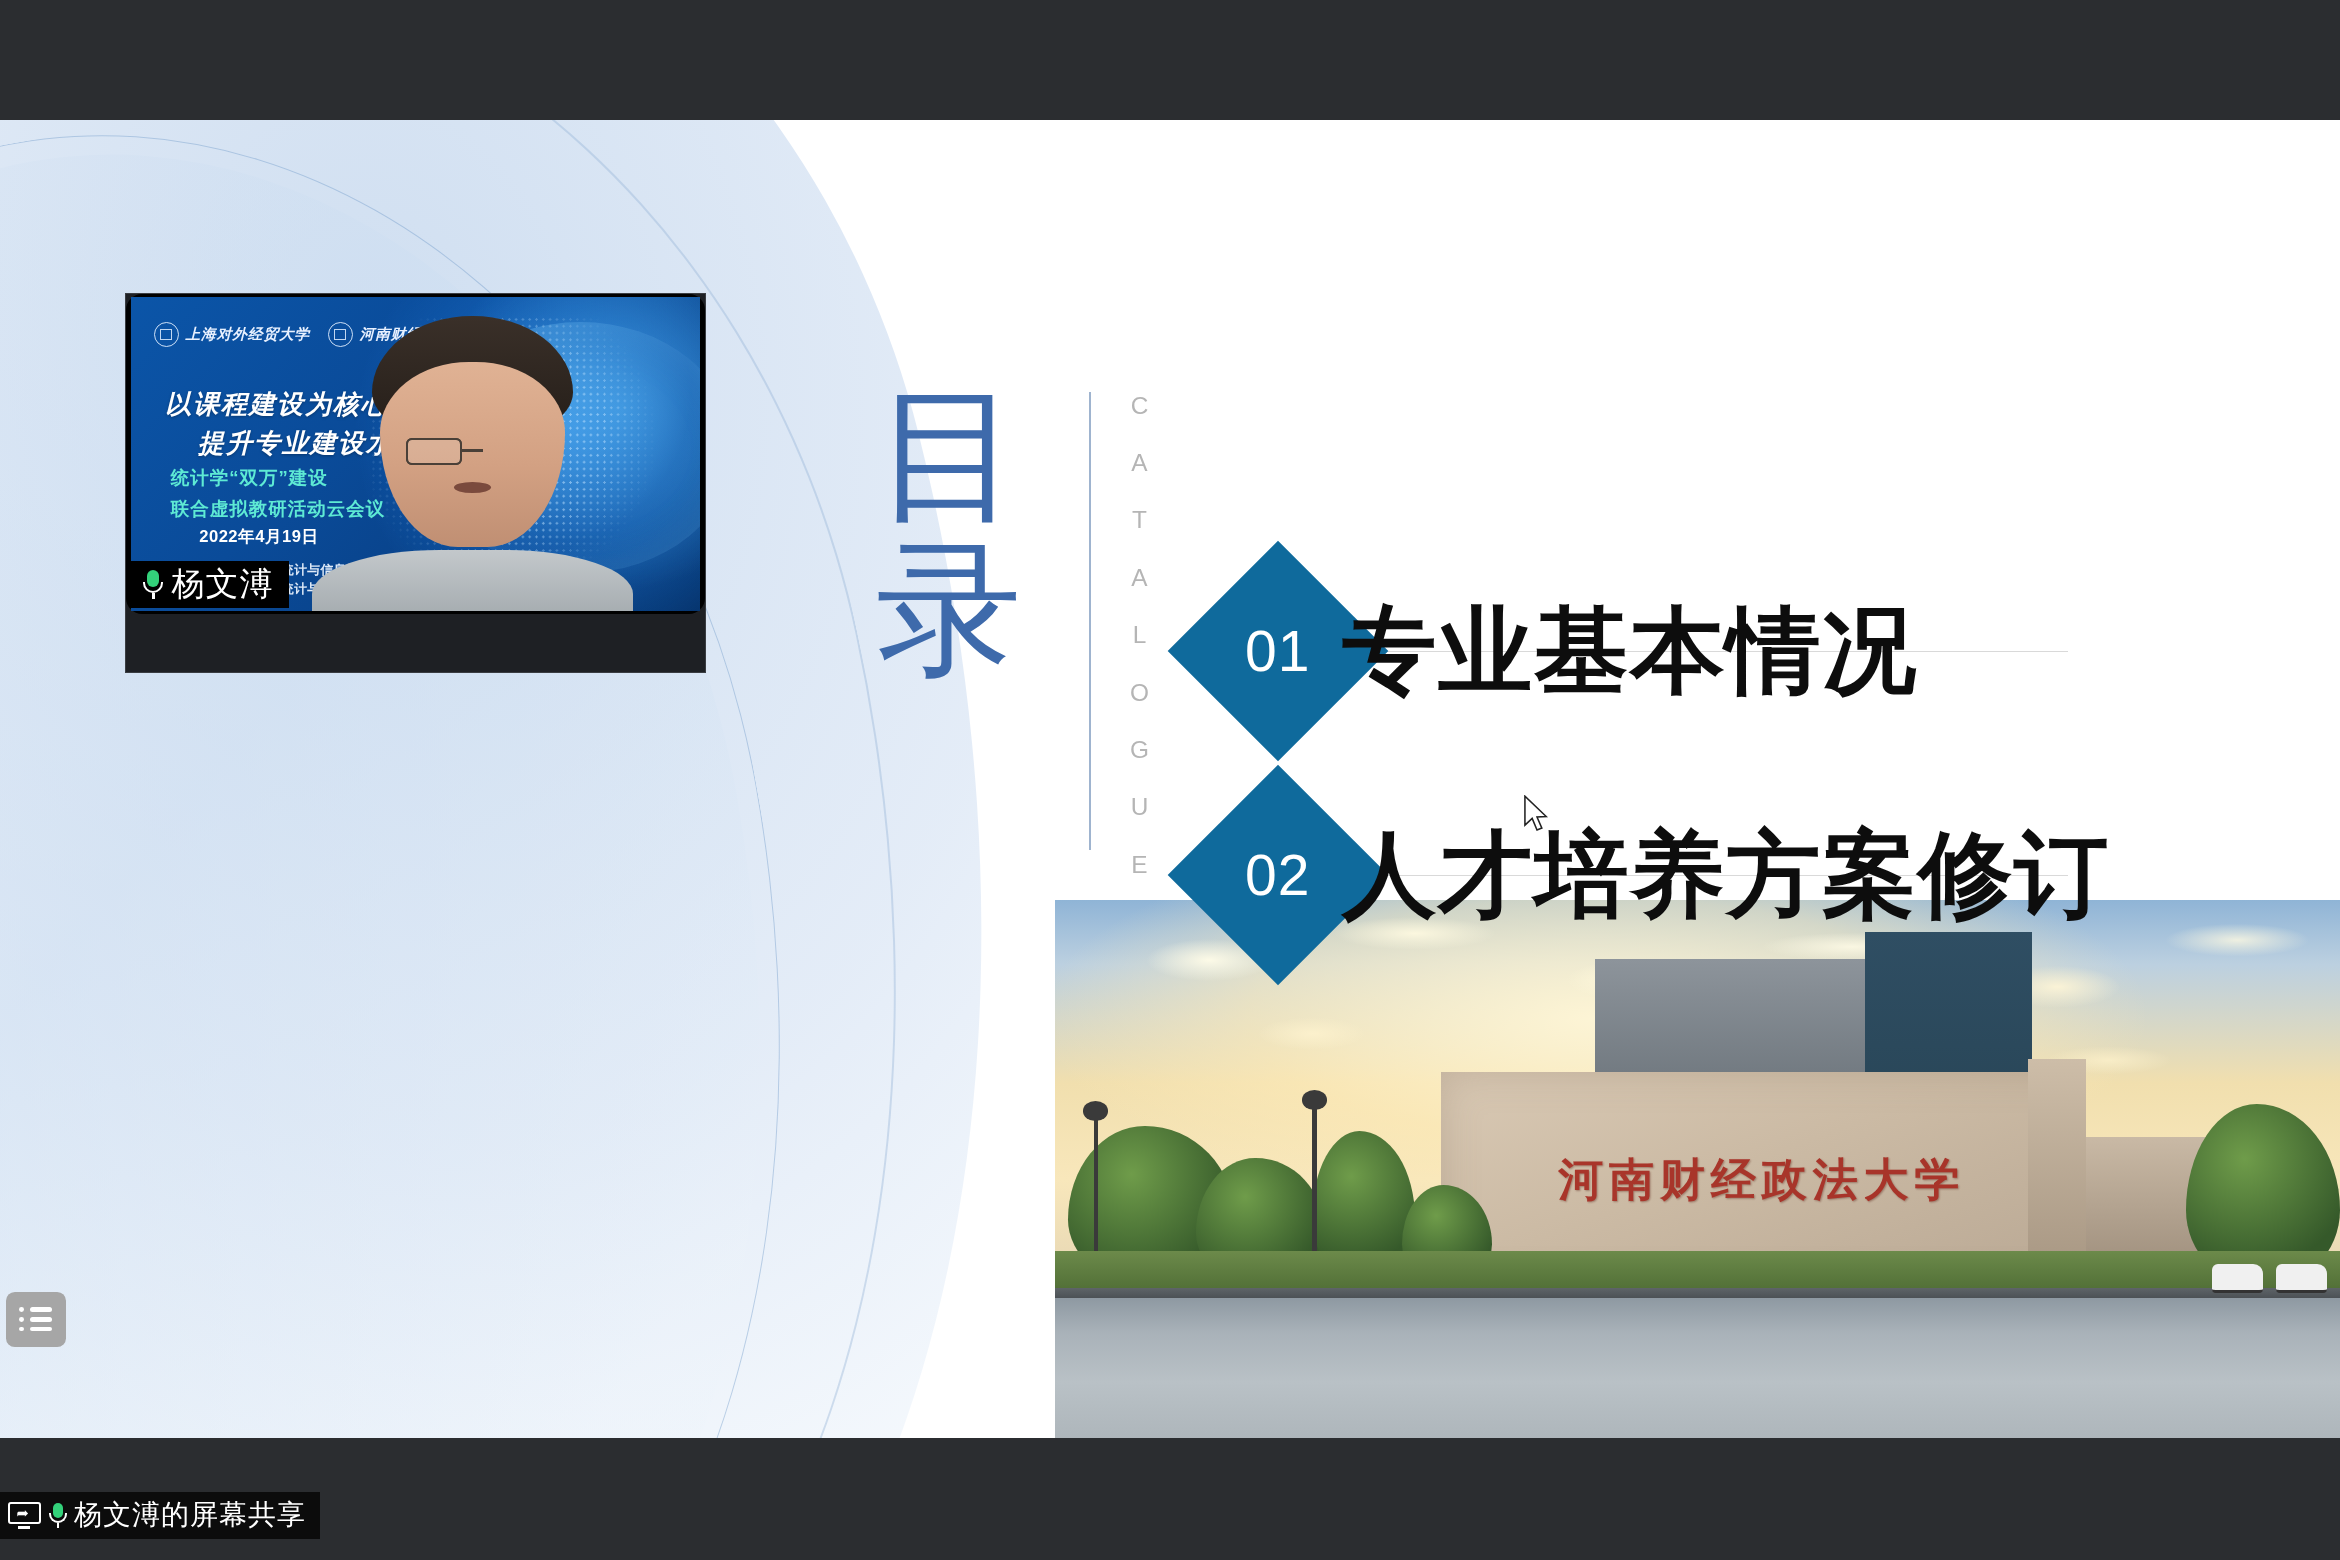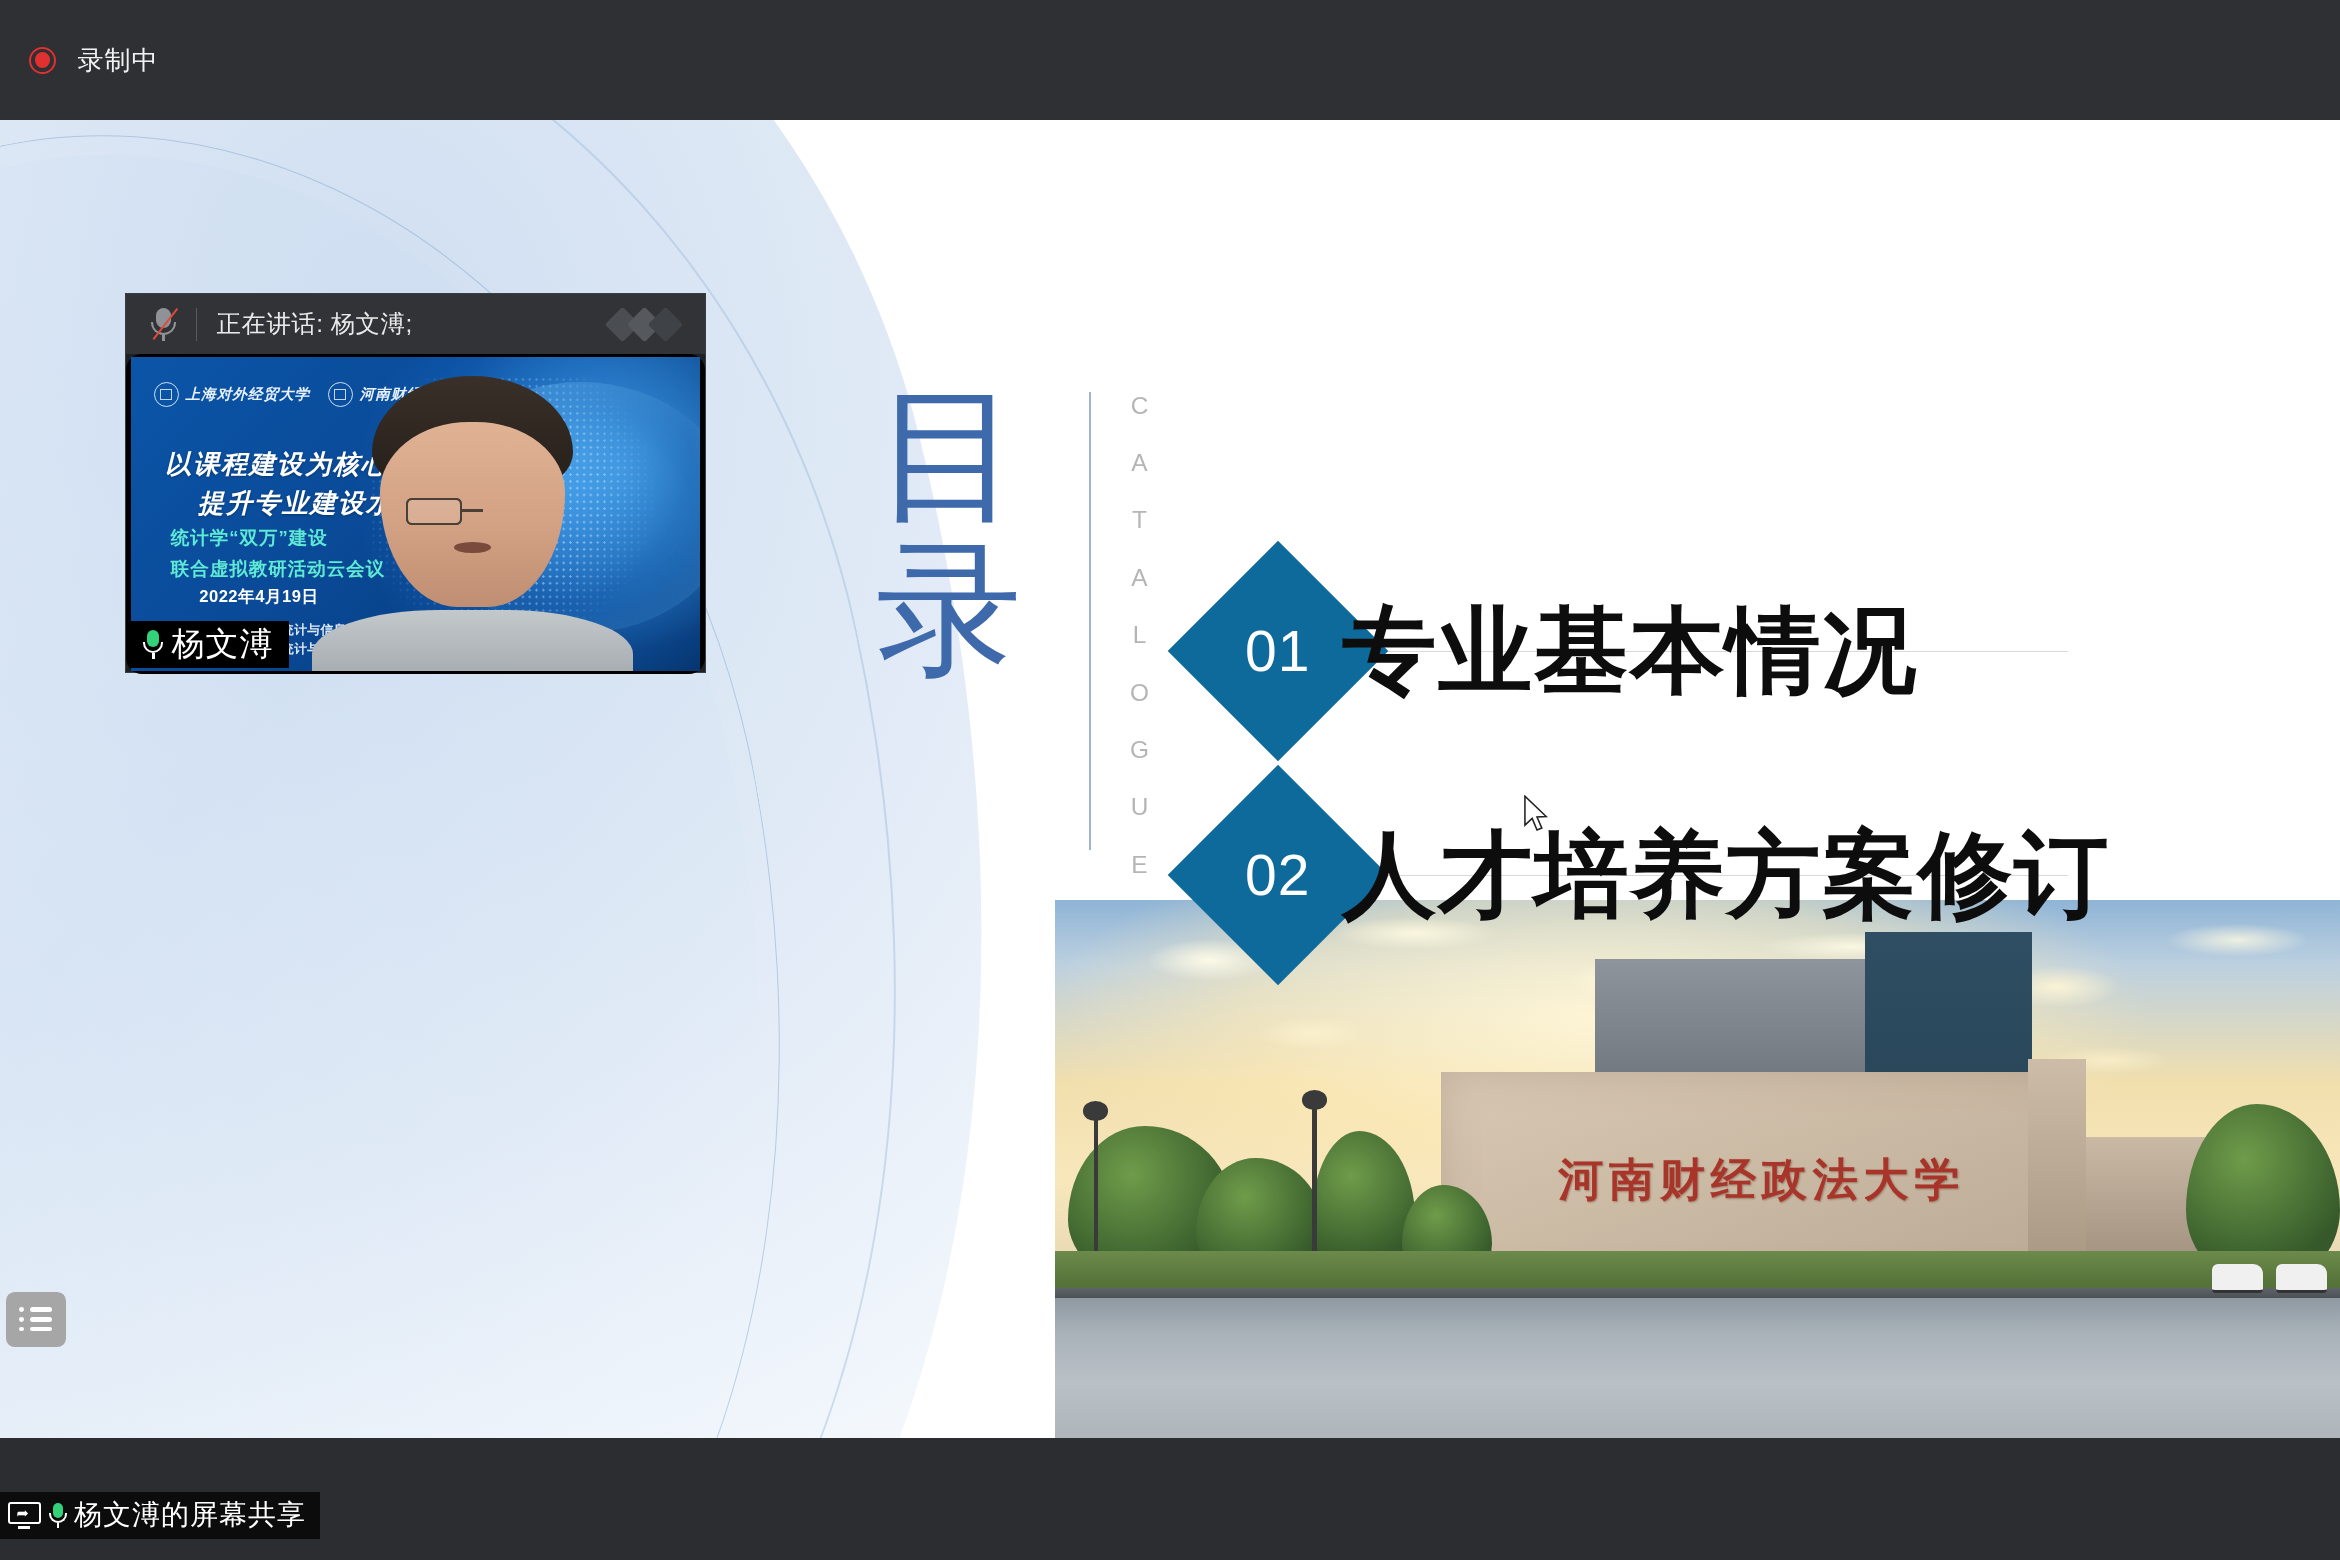--- a/index.html
+++ b/index.html
@@ -366,26 +366,20 @@
   .share-txt { color: #ffffff; font-size: 28px; letter-spacing: 1px; font-family: Liberation Serif, serif; }
 
   
   .cursor { position: absolute; left: 1523px; top: 675px; width: 29px; height: 41px; z-index: 50; }
 </style>
 </head>
 <body>
 
 <div id="root">
 
-  <div class="topbar">
-    <div class="rec-dot">
-        <i></i>
-      </div>
-    <div class="rec-label">录制中</div>
-  </div>
 
   <div class="slide">
     <div class="swoosh"></div>
     <div class="swoosh3"></div>
     <div class="swoosh2"></div>
     <div class="swoosh-line"></div>
 
     <div class="cat-wrap">
       <div class="cat-cn">
         <span>目</span>
@@ -466,35 +460,20 @@
     </div>
 
     <div class="cursor">
       <svg width="29" height="41" viewBox="0 0 30 42">
         <path d="M2 1 L2 31 L9.5 24 L14.5 36 L19.5 34 L14.5 22.5 L24 22 Z" fill="#ffffff" stroke="#222" stroke-width="1.6"></path>
       </svg>
     </div>
   </div>
 
   <div class="vidwin">
-    <div class="vid-head">
-      <div class="mic-off">
-        <span class="body"></span>
-          <span class="arc"></span>
-          <span class="stem"></span>
-          <span class="slash"></span>
-      </div>
-      <div class="head-div"></div>
-      <div class="vid-head-title">正在讲话: 杨文溥;</div>
-      <div class="vid-head-logo">
-          <i></i>
-          <i></i>
-          <i></i>
-        </div>
-    </div>
 
     <div class="vid-body">
       <div class="vid-inner">
         <div class="vb-bg"></div>
         <div class="vb-globe"></div>
         <div class="vb-dots"></div>
 
         <div class="vb-logos">
           <div class="vb-logo">
             <span class="vb-seal">

